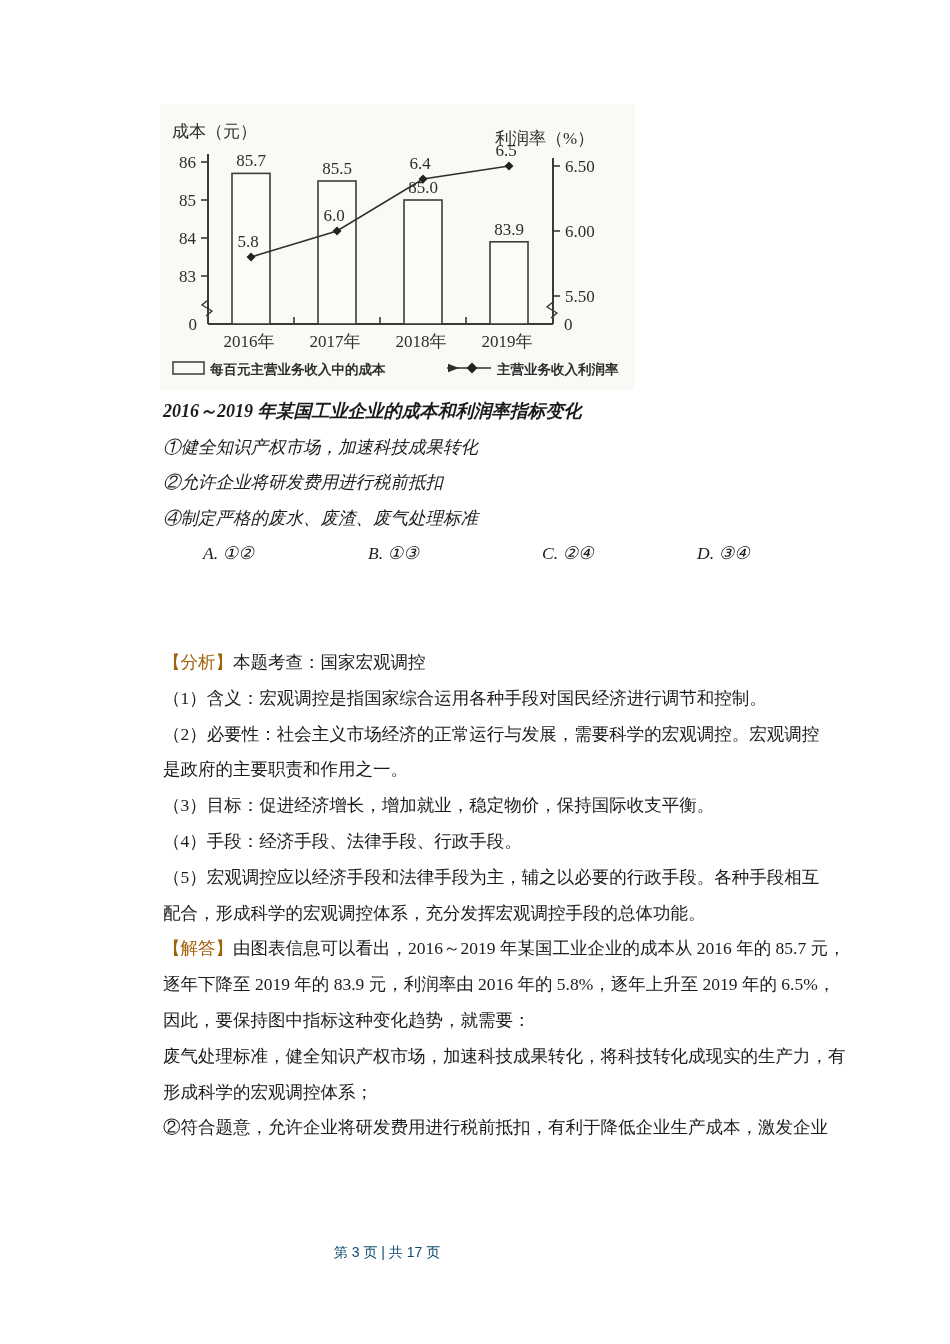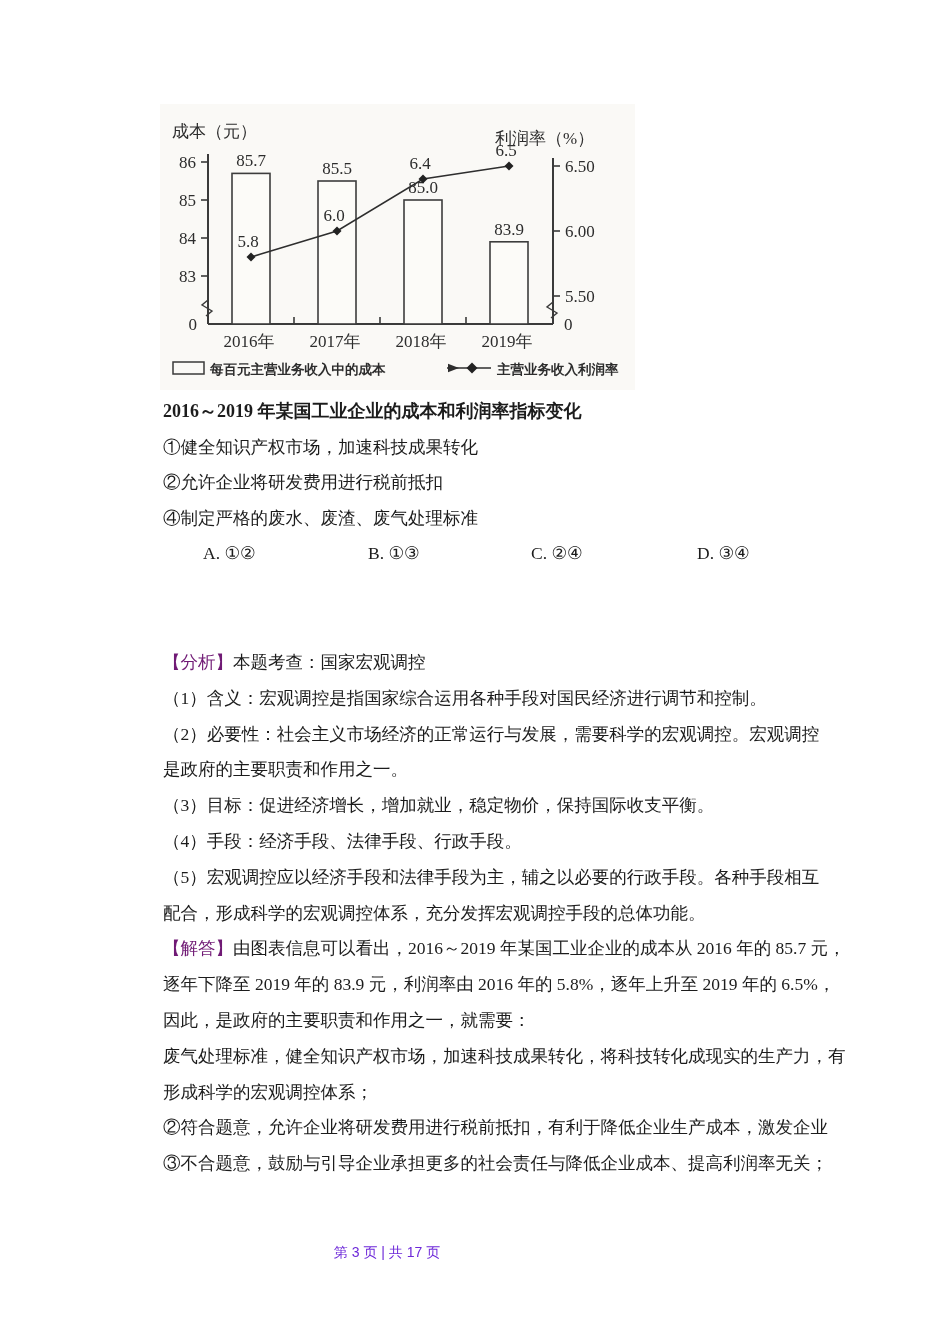--- a/index.html
+++ b/index.html
@@ -11,31 +11,31 @@
   
   .chart-wrap{
     position:absolute;left:160px;top:104px;width:475px;height:286px;
     background:#faf9f6;
   }
   .chart-wrap svg text{
     font-family:"Liberation Serif","DejaVu Serif",serif;fill:#2d2d2d;
   }
   
   .q-block{position:absolute;left:163px;top:394px;width:680px;font-size:17.5px;}
-  .q-block .line{height:35.5px;line-height:35.5px;white-space:nowrap;}
+  .q-block .line{height:35.5px;line-height:35.5px;white-space:nowrap;font-style:italic;}
   .chart-title{font-weight:bold;font-size:18px;}
   .options-row{position:relative;margin-left:40px;}
   .options-row .opt{position:absolute;top:0;}
   .a-block{position:absolute;left:163px;top:645px;width:680px;font-size:17.5px;}
   .a-block .line{height:35.8px;line-height:35.8px;white-space:nowrap;}
-  .blue-label{color:#701a75;text-align:right;}
+  .blue-label{color:#a16207;text-align:right;}
   .footer{
     position:absolute;left:0;top:1244px;width:774px;text-align:center;
     font-family:"Liberation Sans","DejaVu Sans",sans-serif;
-    font-size:14px;color:#6d28d9;
+    font-size:14px;color:#0c4a6e;
   }
 </style>
 </head>
 <body>
 
 <div class="chart-wrap">
   <svg id="chart-svg" width="475" height="286" viewBox="0 0 475 286">
       <line x1="48" y1="50" x2="48" y2="220" stroke="#3a3a3a" stroke-width="2"></line>
       <line x1="48" y1="220" x2="393" y2="220" stroke="#3a3a3a" stroke-width="2"></line>
       <line x1="393" y1="54" x2="393" y2="220" stroke="#3a3a3a" stroke-width="2"></line>
@@ -93,40 +93,39 @@
 </div>
 
 <div class="q-block">
   <div class="line chart-title">2016～2019 年某国工业企业的成本和利润率指标变化</div>
   <div class="line">①健全知识产权市场，加速科技成果转化</div>
   <div class="line">②允许企业将研发费用进行税前抵扣</div>
   <div class="line">④制定严格的废水、废渣、废气处理标准</div>
   <div class="line options-row">
     <span class="opt" style="left:0px">A. ①②</span>
     <span class="opt" style="left:165px">B. ①③</span>
-    <span class="opt" style="left:328px">C. ②④</span>
+    <span class="opt" style="left:339px">C. ②④</span>
     <span class="opt" style="left:494px">D. ③④</span>
   </div>
 </div>
 
 <div class="a-block">
   <div class="line">
     <span class="blue-label">【分析】</span><span>本题考查：国家宏观调控</span>
   </div>
   <div class="line">（1）含义：宏观调控是指国家综合运用各种手段对国民经济进行调节和控制。</div>
   <div class="line">（2）必要性：社会主义市场经济的正常运行与发展，需要科学的宏观调控。宏观调控</div>
   <div class="line">是政府的主要职责和作用之一。</div>
   <div class="line">（3）目标：促进经济增长，增加就业，稳定物价，保持国际收支平衡。</div>
   <div class="line">（4）手段：经济手段、法律手段、行政手段。</div>
   <div class="line">（5）宏观调控应以经济手段和法律手段为主，辅之以必要的行政手段。各种手段相互</div>
   <div class="line">配合，形成科学的宏观调控体系，充分发挥宏观调控手段的总体功能。</div>
   <div class="line">
     <span class="blue-label">【解答】</span><span>由图表信息可以看出，2016～2019 年某国工业企业的成本从 2016 年的 85.7 元，</span>
   </div>
   <div class="line">逐年下降至 2019 年的 83.9 元，利润率由 2016 年的 5.8%，逐年上升至 2019 年的 6.5%，</div>
-  <div class="line">因此，是政府的主要职责和作用之一，就需要：</div>
+  <div class="line">因此，要保持图中指标这种变化趋势，就需要：</div>
   <div class="line">废气处理标准，健全知识产权市场，加速科技成果转化，将科技转化成现实的生产力，有</div>
   <div class="line">形成科学的宏观调控体系；</div>
   <div class="line">②符合题意，允许企业将研发费用进行税前抵扣，有利于降低企业生产成本，激发企业</div>
-  <div class="line">③不合题意，鼓励与引导企业承担更多的社会责任与降低企业成本、提高利润率无关；</div>
 </div>
 
 <div class="footer">第 3 页 | 共 17 页</div>
 
 </body></html>

